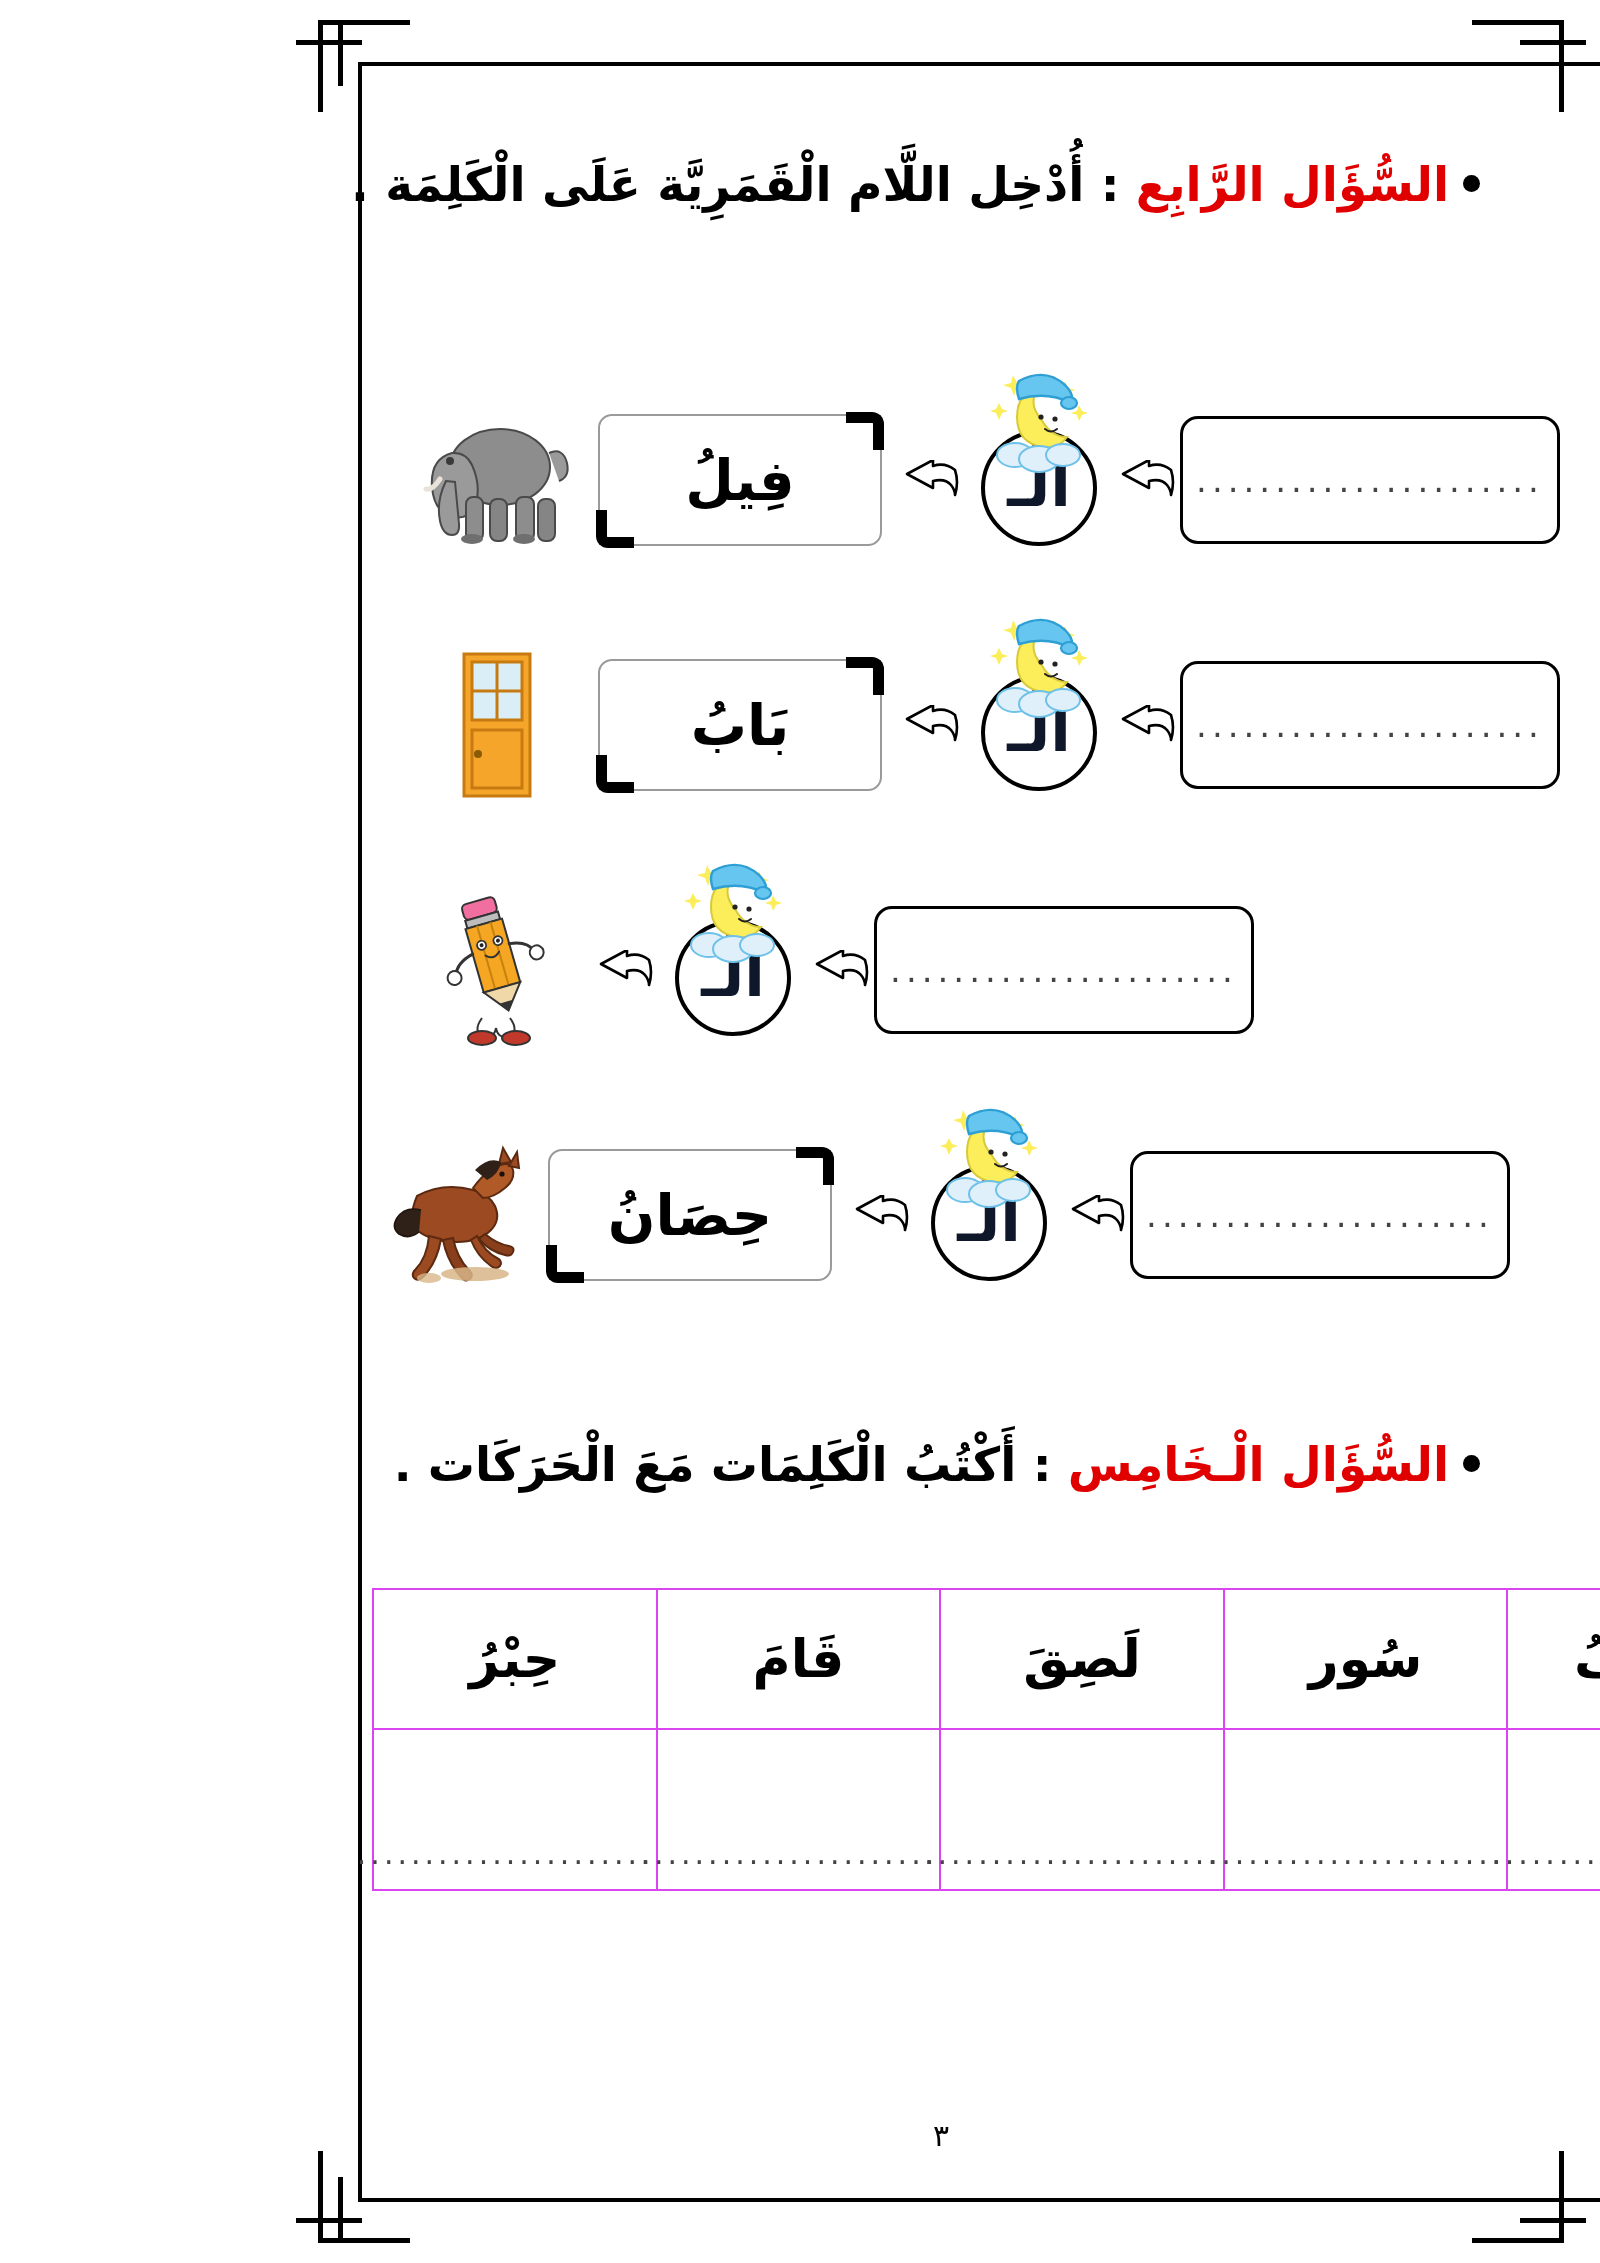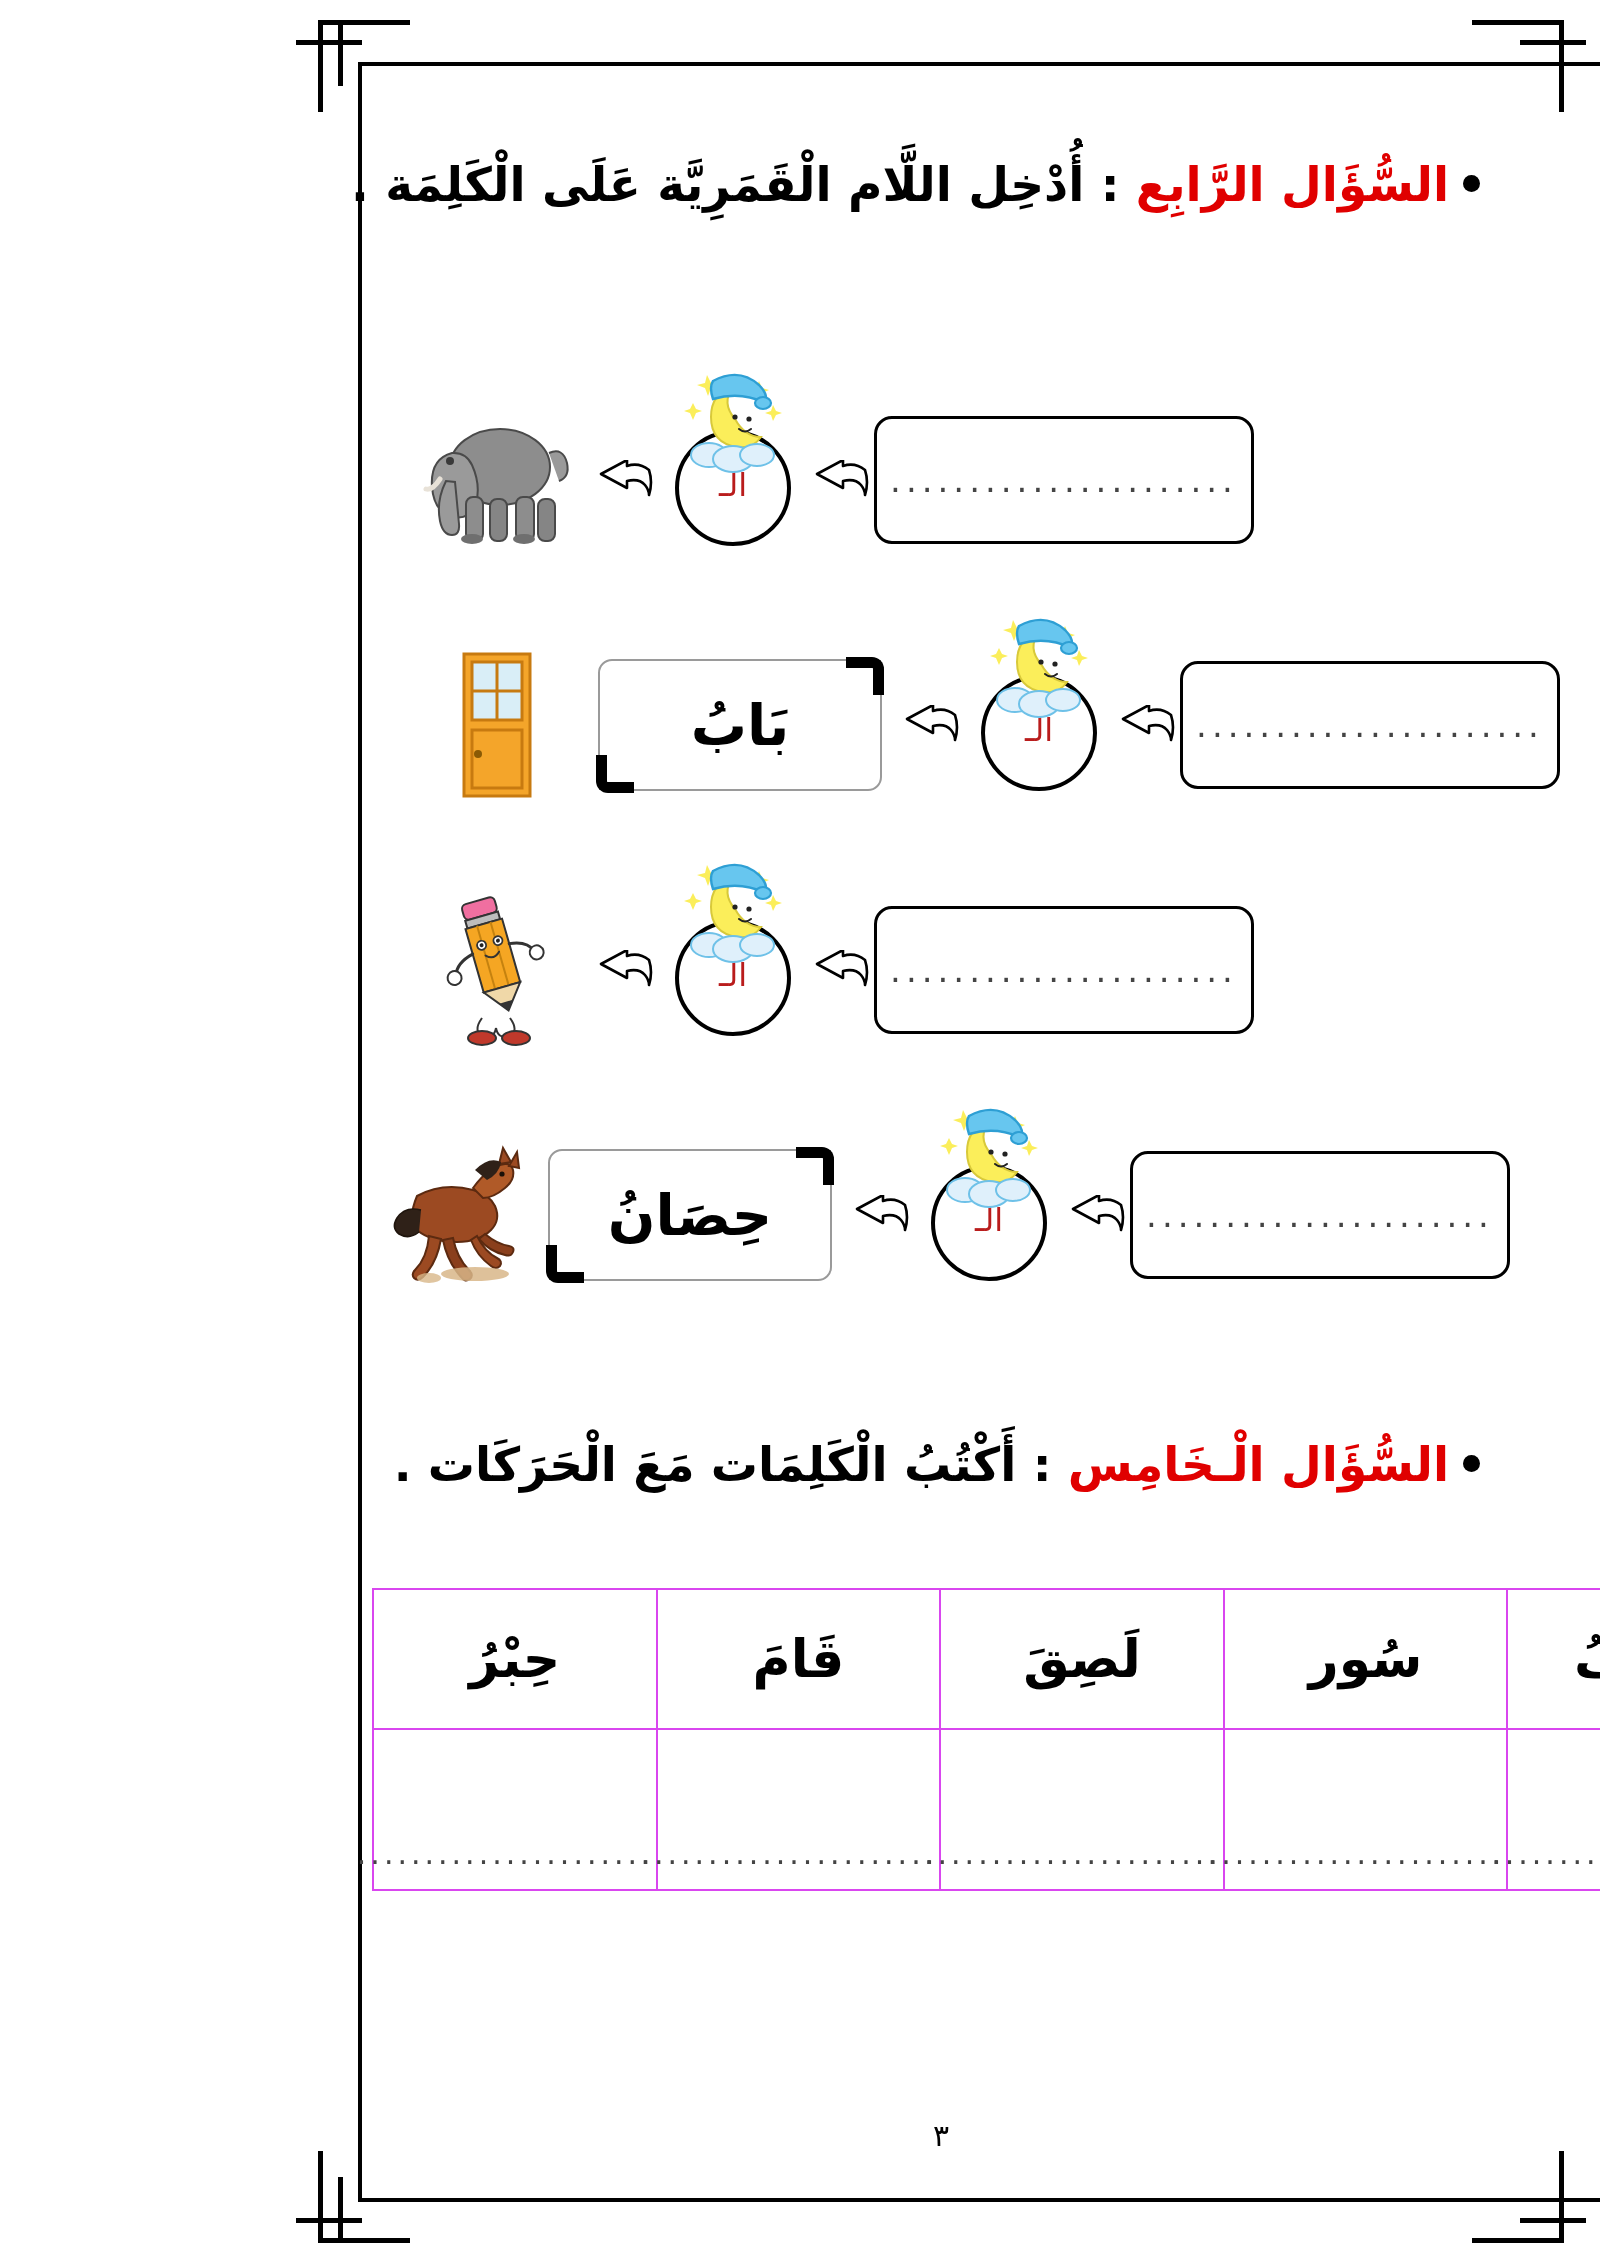--- a/index.html
+++ b/index.html
@@ -148,23 +148,23 @@
     border-radius: 50%;
     background: #fff;
     display: flex;
     align-items: center;
     justify-content: center;
     position: relative;
     z-index: 2;
     margin-top: 16px;
   }
   .al-text {
-    font-size: 32px;
-    font-weight: normal;
-    color: #b91c1c;
+    font-size: 60px;
+    font-weight: bold;
+    color: #0f172a;
     direction: rtl;
     line-height: 1;
     padding-bottom: 6px;
   }
   .moon-wrap {
     position: absolute;
     top: -26px;
     left: 50%;
     transform: translateX(-50%);
     z-index: 3;
@@ -274,20 +274,25 @@
         <rect x="54" y="92" width="17" height="44" rx="7" fill="#8d8d8d" stroke="#4a4a4a" stroke-width="2"></rect>
         <rect x="78" y="94" width="17" height="42" rx="7" fill="#858585" stroke="#4a4a4a" stroke-width="2"></rect>
         <rect x="104" y="92" width="18" height="44" rx="7" fill="#8d8d8d" stroke="#4a4a4a" stroke-width="2"></rect>
         <rect x="126" y="94" width="17" height="42" rx="7" fill="#858585" stroke="#4a4a4a" stroke-width="2"></rect>
         <path d="M137 48 q14 -6 18 10 q3 14 -8 18" fill="#9a9a9a" stroke="#4a4a4a" stroke-width="2"></path>
         <ellipse cx="60" cy="134" rx="11" ry="5" fill="#6f6f6f"></ellipse>
         <ellipse cx="112" cy="134" rx="11" ry="5" fill="#6f6f6f"></ellipse>
       </svg>
     </div>
 
+    <div class="word-box">
+      <span class="wb-corner tr"></span>
+      <span class="wb-corner bl"></span>
+      <span class="word-text">فِيلُ</span>
+    </div>
 
     <div class="arrow-cell">
       <svg width="56" height="40" viewBox="0 0 56 40">
         <path d="M52 10 q-10 -8 -22 -4 l0 -6 -26 14 26 14 0 -7 q12 -3 18 4 q4 5 4 10 q4 -13 0 -25z" fill="#fff" stroke="#000" stroke-width="2.6" stroke-linejoin="round"></path>
       </svg>
     </div>
 
     <div class="al-cell">
       <div class="moon-wrap">
         <svg width="140" height="104" viewBox="0 0 140 104">

